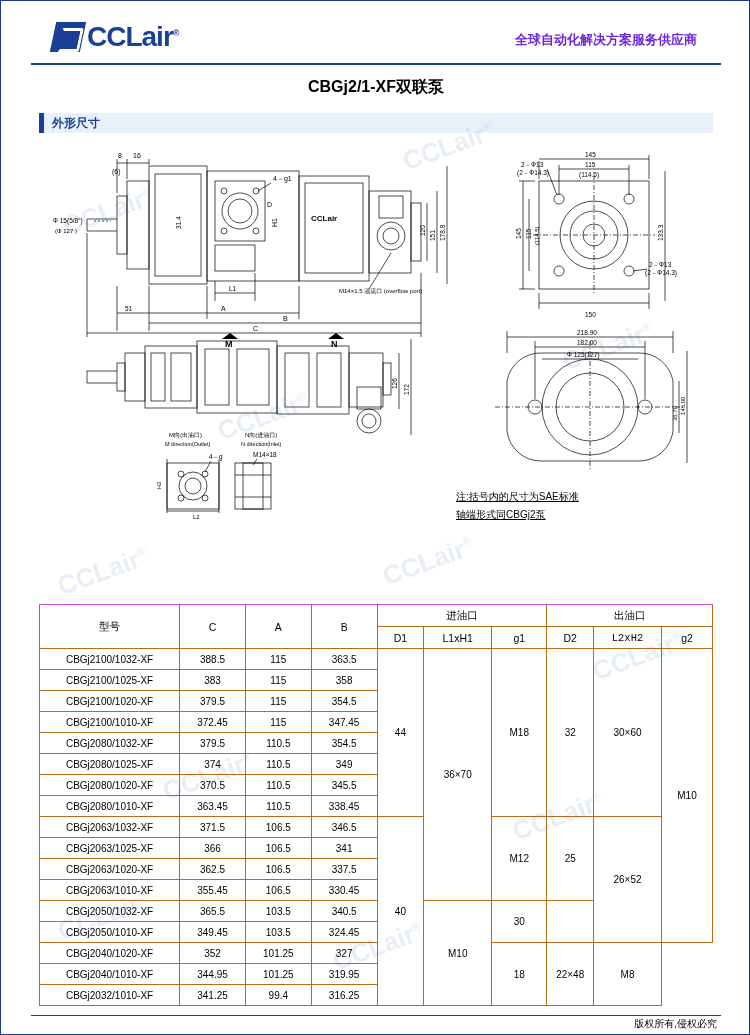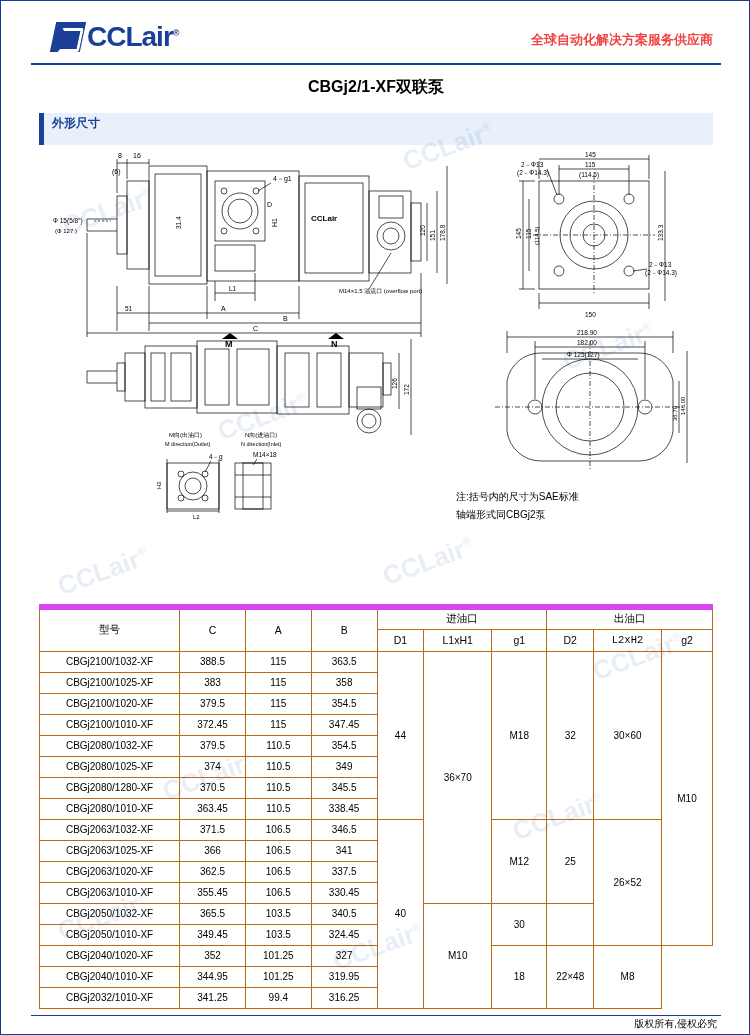--- a/index.html
+++ b/index.html
@@ -33,61 +33,61 @@
     content: ""; position: absolute; left: 7px; top: 6px;
     width: 16px; height: 18px; border: 3px solid #fff; border-radius: 3px;
     border-left-color: transparent;
   }
   .logo-text {
     font-size: 28px; font-weight: bold; color: #1b3f96;
     font-family: "Liberation Sans", sans-serif; letter-spacing: -1px;
   }
   .logo-reg { font-size: 9px; color:#1b3f96; vertical-align: super; }
   .slogan {
-    position: absolute; right: 8px; top: 12px;
-    font-size: 13px; font-weight: bold; color: #ef4444;
+    position: absolute; right: 24px; top: 12px;
+    font-size: 13px; font-weight: bold; color: #6d28d9;
   }
   .rule {
     position: absolute; left: 30px; top: 62px; width: 690px; height: 2px;
     background: #1b3f96;
   }
   .title {
     position: absolute; left: 0; top: 76px; width: 750px;
     text-align: center; font-size: 16px; font-weight: bold; color: #000;
   }
   
   .section-bar {
-    position: absolute; left: 38px; top: 112px; width: 674px; height: 32px;
+    position: absolute; left: 38px; top: 112px; width: 674px; height: 20px;
     background: #e8f1fb; border-left: 5px solid #1b3f96;
   }
   .section-bar .tag {
     position: absolute; left: 8px; top: 2px;
     font-size: 12px; font-weight: bold; color: #1b3f96;
   }
   
   .drawing {
     position: absolute; left: 38px; top: 140px; width: 674px; height: 450px;
   }
   .drawing svg { display:block; }
   
   .notes {
-    position: absolute; left: 455px; top: 487px; font-size: 10px; line-height: 18px;
+    position: absolute; left: 455px; top: 487px; font-size: 10px; line-height: 18px; text-decoration: underline;
   }
   
   .tbl-wrap { position: absolute; left: 38px; top: 603px; width: 674px; }
   table.spec {
     border-collapse: collapse; width: 674px;
     font-size: 10px; color: #000;
   }
   table.spec td, table.spec th {
     border: 1px solid #b96a16;
     text-align: center; padding: 0; height: 21px; font-weight: normal;
   }
   table.spec thead th { height: 22px; font-size: 10.5px; }
-  table.spec .top-border { border-top: 6px solid #d946ef; margin-left: 41px; }
+  table.spec .top-border { border-top: 1px solid #d946ef; margin-left: 41px; }
   .col-model { width: 132px; }
   .col-c, .col-a, .col-b { width: 62px; }
   .col-d1 { width: 44px; }
   .col-lh { width: 64px; }
   .col-g1 { width: 52px; }
   .col-d2 { width: 44px; }
   .col-lh2 { width: 64px; font-family: Liberation Mono, monospace; }
   .col-g2 { width: 48px; }
   
   .footer-page {
@@ -416,21 +416,21 @@
           <td>110.5</td>
           <td>354.5</td>
         </tr>
         <tr>
           <td>CBGj2080/1025-XF</td>
           <td>374</td>
           <td>110.5</td>
           <td>349</td>
         </tr>
         <tr>
-          <td>CBGj2080/1280-XF</td>
+          <td>CBGj2080/1020-XF</td>
           <td>370.5</td>
           <td>110.5</td>
           <td>345.5</td>
         </tr>
         <tr>
           <td>CBGj2080/1010-XF</td>
           <td>363.45</td>
           <td>110.5</td>
           <td>338.45</td>
         </tr>

